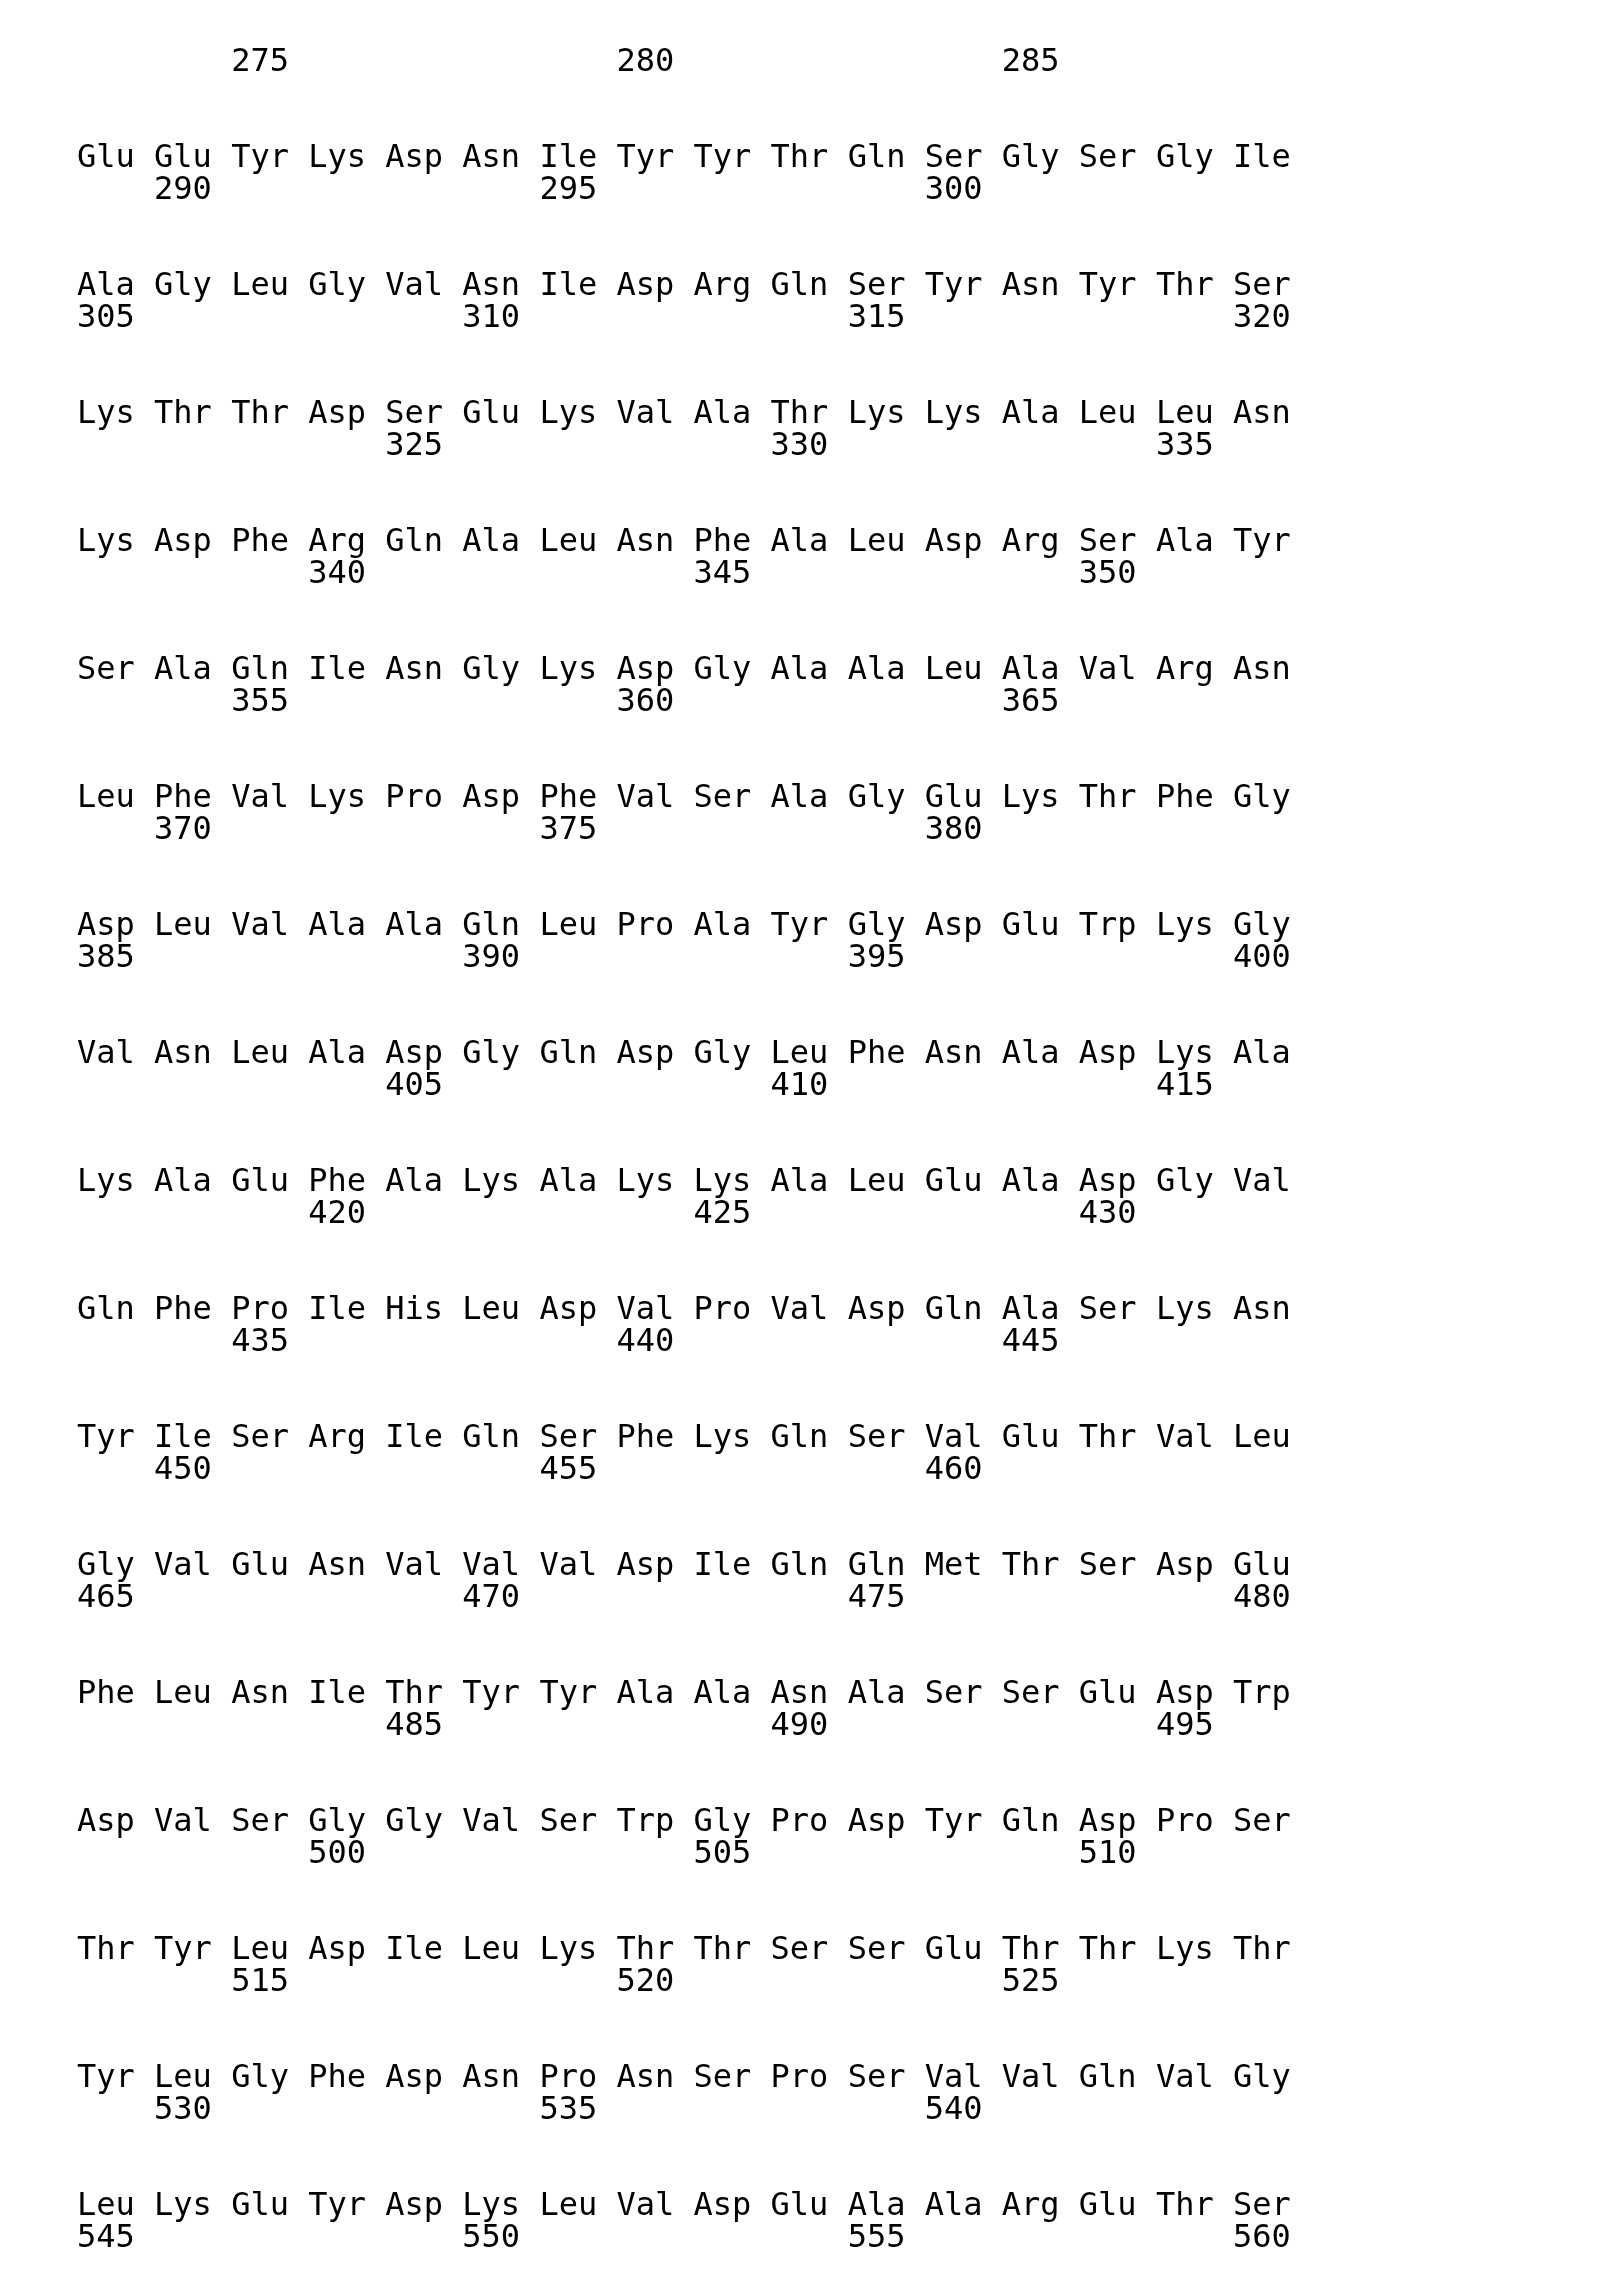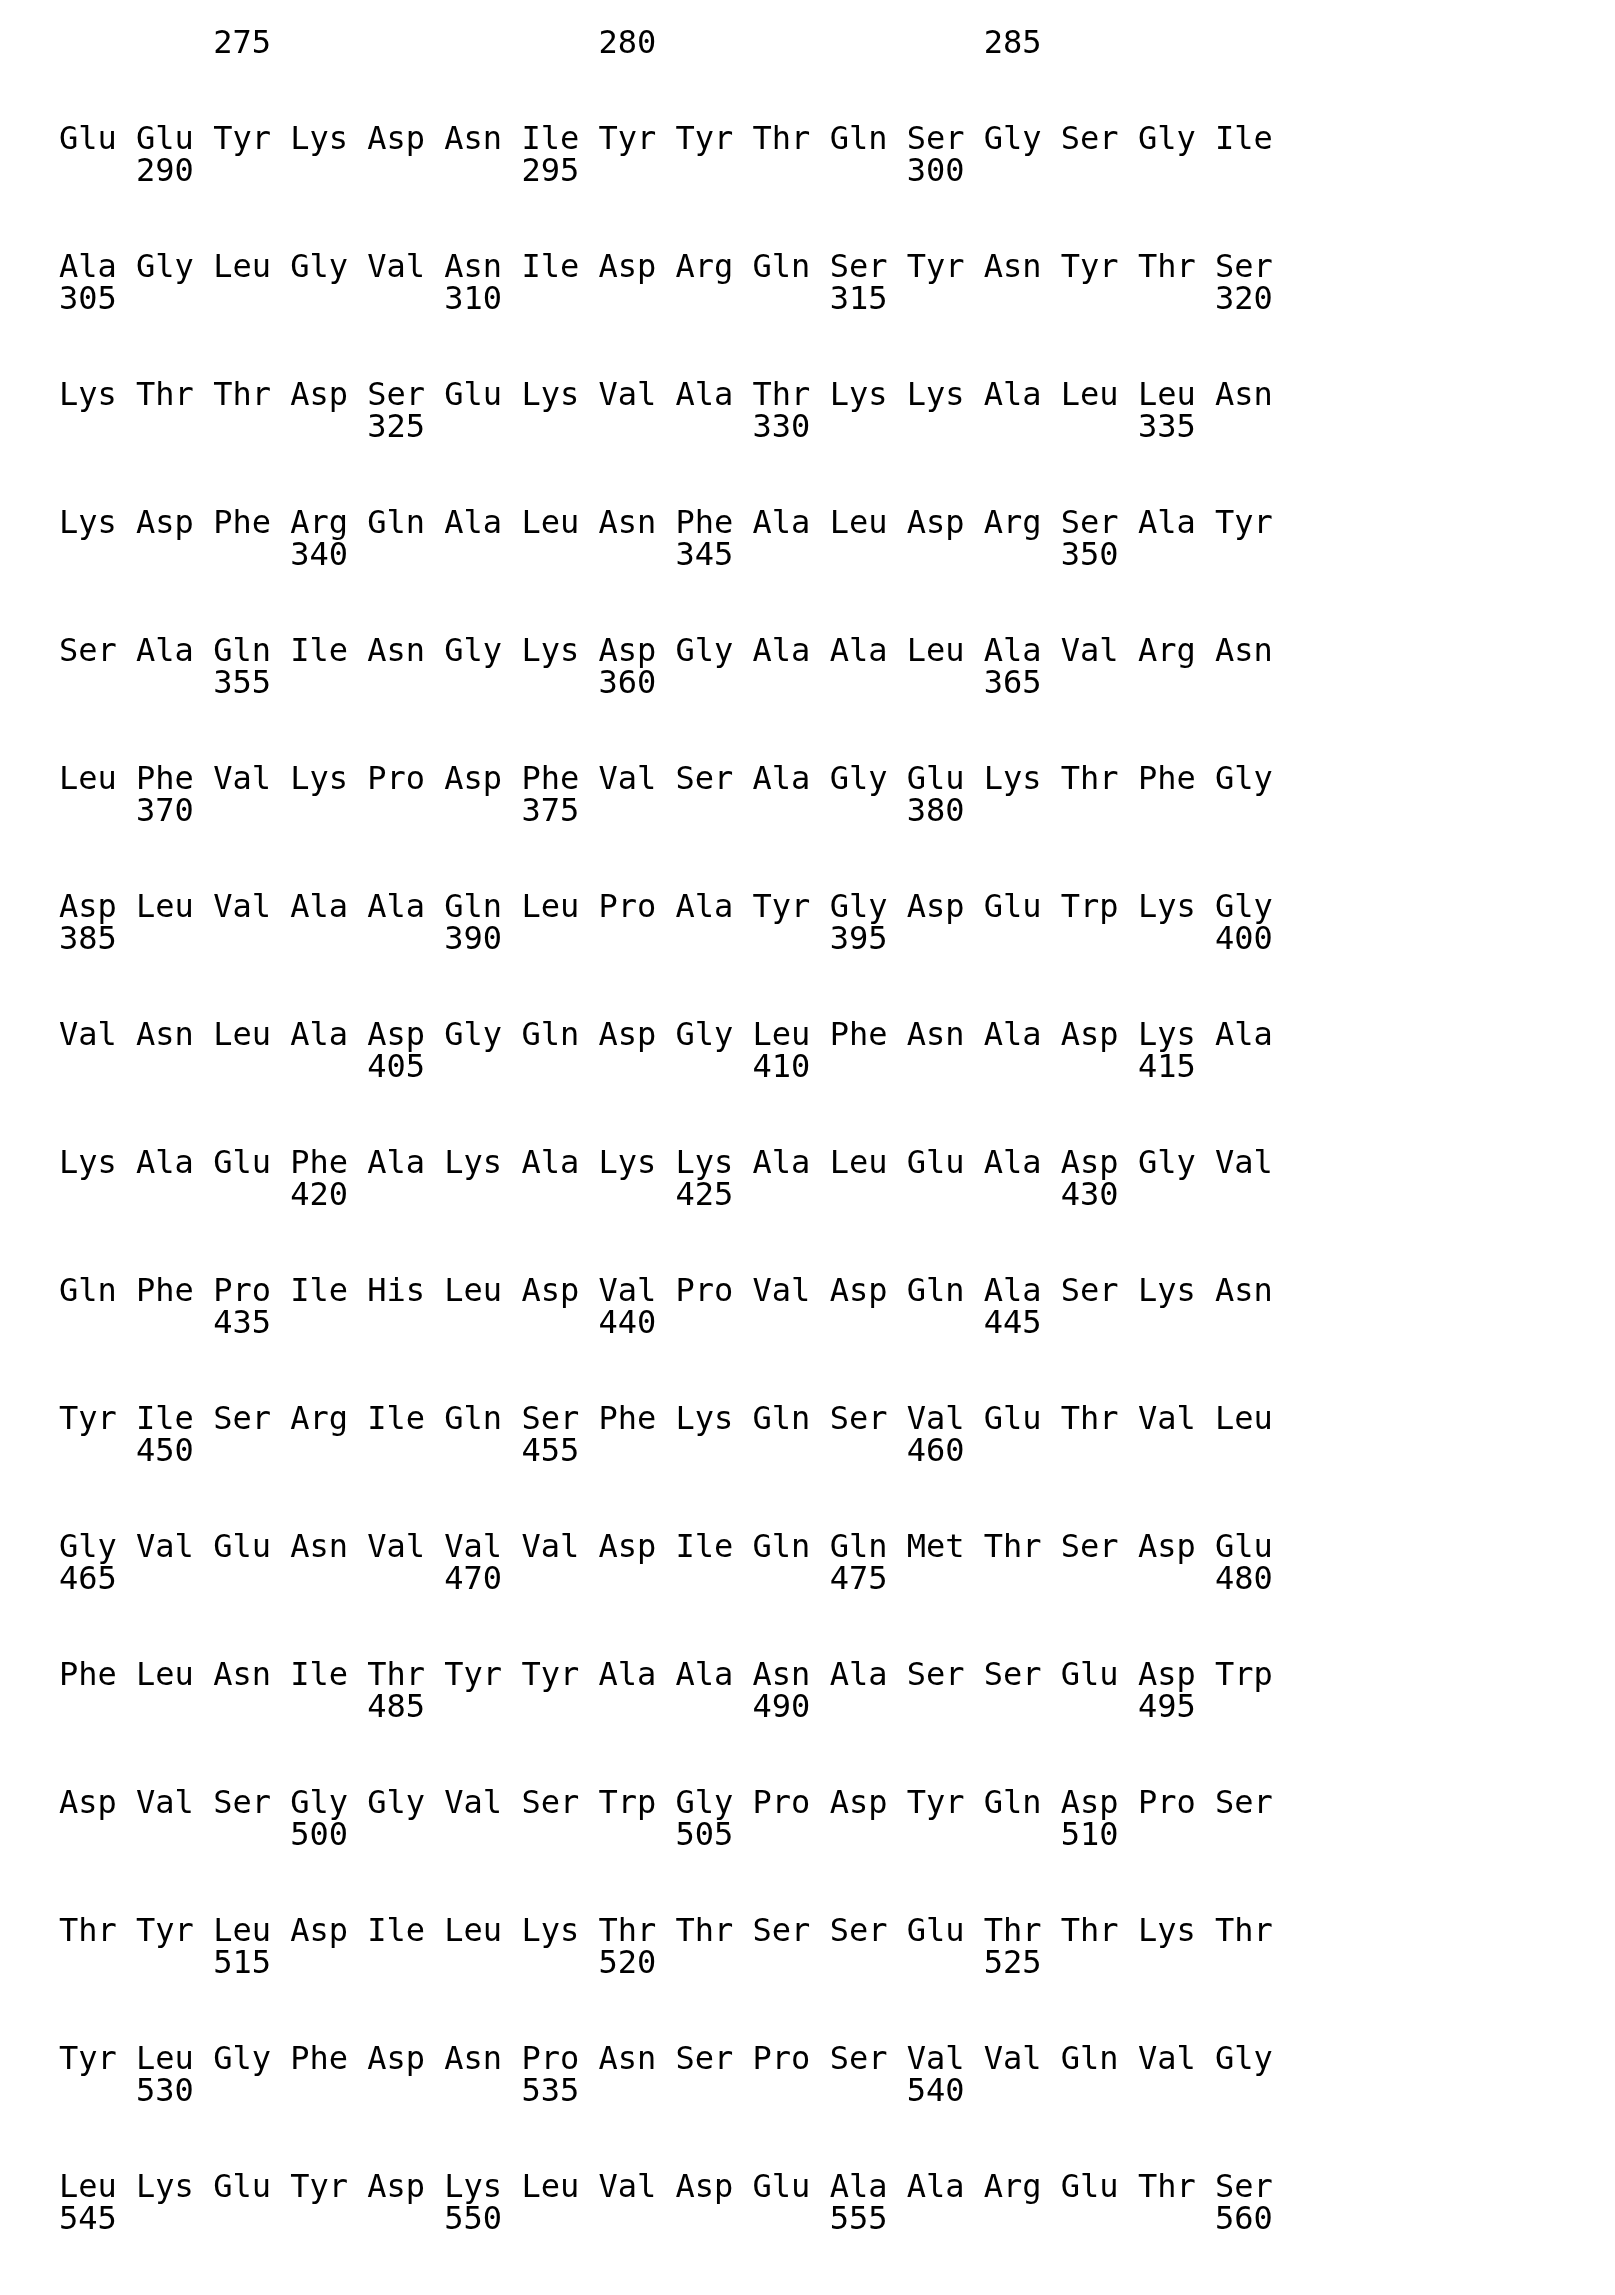--- a/index.html
+++ b/index.html
@@ -11,21 +11,21 @@
     height: 2295px;
     background: #ffffff;
     overflow: hidden;
   }
   .page {
     width: 1616px;
     height: 2295px;
     position: relative;
   }
   pre.listing {
-    margin: 0;
+    margin: 18px;
     padding: 26px 0 0 59px;
     font-family: "DejaVu Sans Mono", "Liberation Mono", monospace;
     font-size: 32px;
     line-height: 32px;
     color: #000000;
     white-space: pre;
     letter-spacing: 0;
   }
   .line {
     height: 32px;

